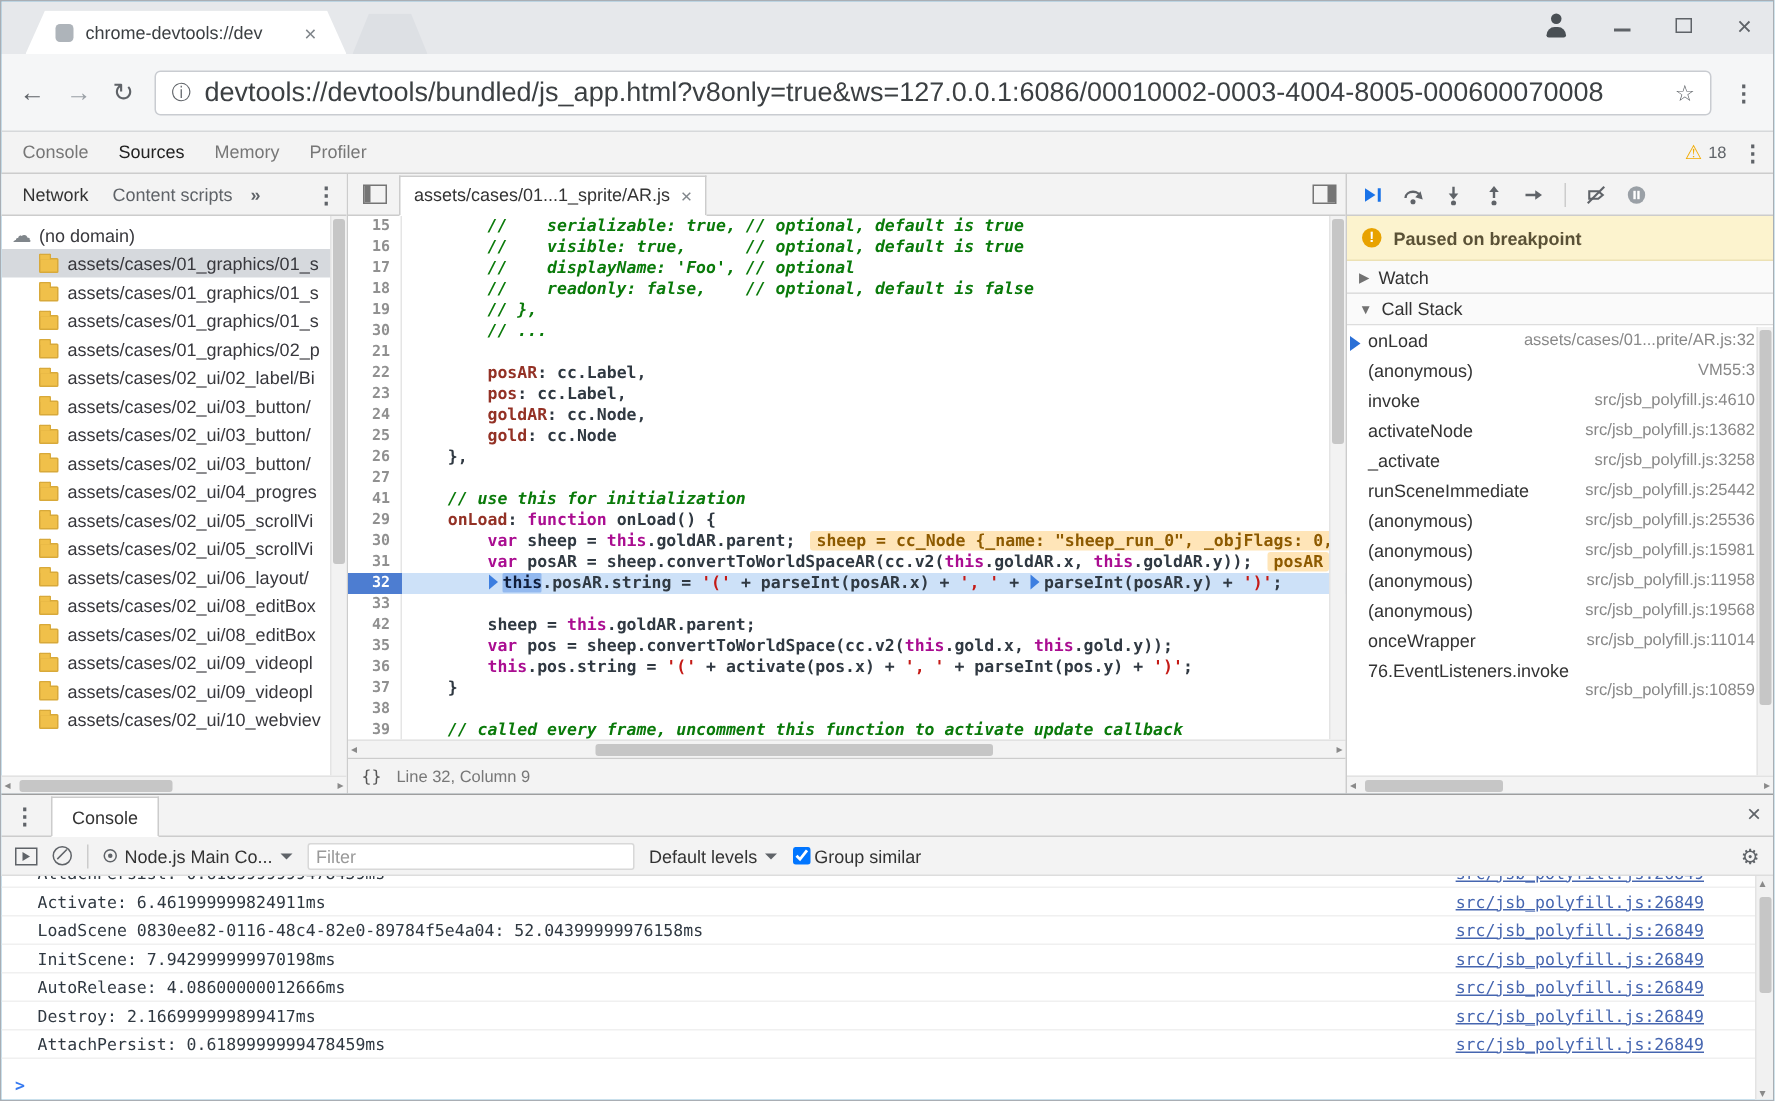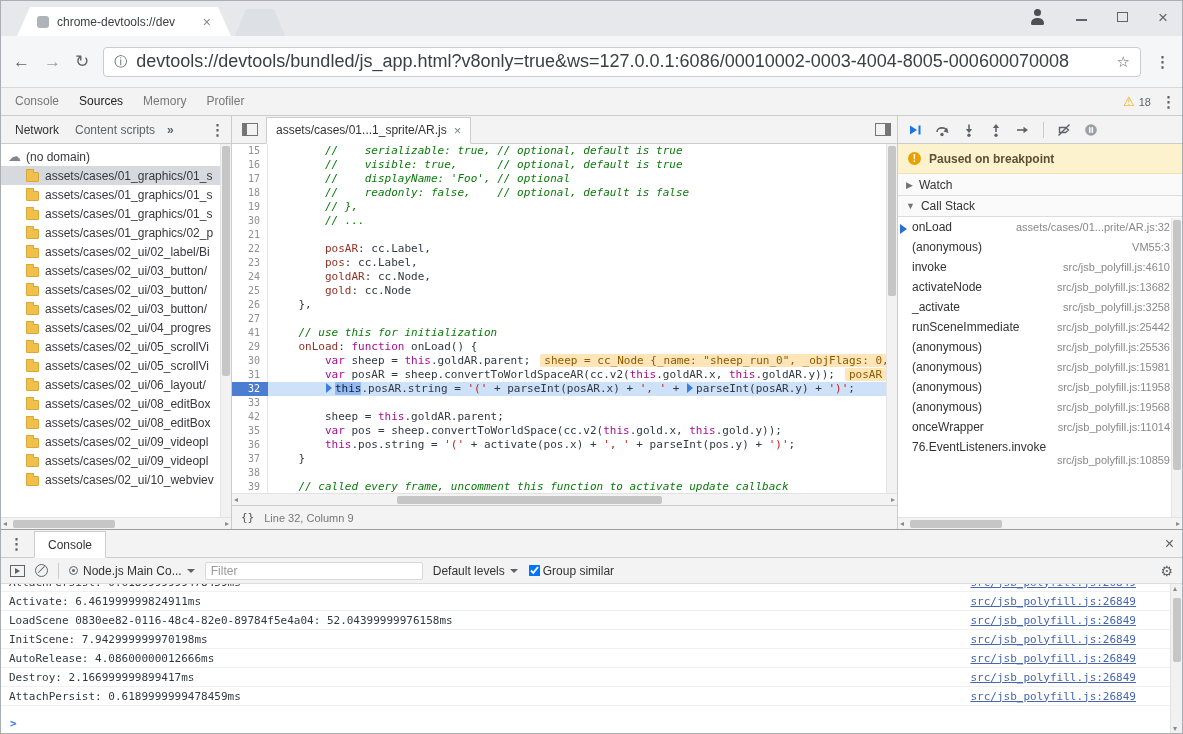--- a/index.html
+++ b/index.html
@@ -68,21 +68,21 @@
   .folder-icon::before { content:""; position:absolute; top:-4px; left:-1px; width:6px; height:3px; background:#f0c04a; border:1px solid #d8a93a; border-bottom:none; border-radius:1px 1px 0 0; }
 
   
   .editor-col { flex:1; min-width:0; display:flex; flex-direction:column; position:relative; }
   .collapse-icon, .overlay-icon { width:16px; height:13px; border:1px solid #757575; position:relative; flex:0 0 16px; }
   .collapse-icon { margin:0 8px 0 4px; }
   .collapse-icon::before { content:""; position:absolute; left:0; top:0; bottom:0; width:4px; background:#757575; }
   .overlay-icon::before  { content:""; position:absolute; right:0; top:0; bottom:0; width:5px; background:#757575; }
   .file-tab { background:#fff; border:1px solid #ccc; border-bottom:1px solid #fff; height:27px; margin-bottom:-1px; display:flex; align-items:center; gap:7px; padding:0 9px; color:#333; }
   .tab-close.sm { font-size:13px; }
-  .code-area { flex:1; position:relative; overflow:hidden; background:#fff; }
+  .code-area { flex:1; position:relative; overflow:hidden; background:#fff;font-weight:bold; }
   .code-line { display:flex; height:14px; line-height:14px; font-family:"DejaVu Sans Mono", monospace; font-size:11px; white-space:pre; }
   .gutter { flex:0 0 36px; text-align:right; padding-right:7px; color:#909090; font-size:10px; border-right:1px solid #e5e5e5; }
   .code-text { flex:1; padding-left:4px; overflow:hidden; }
   .code-line.current .code-text { background:#cde1f8; }
   .code-line.current .gutter { background:#4d7dd1; color:#fff; border-right-color:#4d7dd1; }
   .tok-k { color:#aa0d91; }
   .tok-s { color:#c41a16; }
   .tok-c { color:#0a7a0a; font-style:italic; }
   .tok-pr { color:#933125; }
   .tok-sel { background:#93b9ef; color:#101d3a; border-radius:1px; }
@@ -143,21 +143,21 @@
   .ctx-select, .levels-select { display:flex; align-items:center; gap:5px; color:#333; }
   .target-icon { width:9px; height:9px; border:1.3px solid #5f6368; border-radius:50%; position:relative; }
   .target-icon::before { content:""; position:absolute; left:2px; top:2px; width:3px; height:3px; border-radius:50%; background:#5f6368; }
   .caret { width:0; height:0; border-left:4px solid transparent; border-right:4px solid transparent; border-top:4px solid #5f6368; }
   .filter-input { width:218px; height:18px; border:1px solid #d8d8d8; border-radius:2px; font-family:"Liberation Sans",sans-serif; font-size:12px; padding:0 5px; color:#333; background:#fff; }
   .filter-input::placeholder { color:#9a9a9a; }
   .group-similar { display:flex; align-items:center; gap:2px; color:#333; }
   .group-similar input { margin:0; transform:scale(0.9); }
   .gear-icon { font-size:14px; color:#5f6368; }
   .console-logs { flex:1; overflow:hidden; font-family:"DejaVu Sans Mono", monospace; font-size:11px; }
-  .log-row { display:flex; align-items:center; min-height:19px; border-bottom:1px solid #f0f0f0; padding:0 46px 0 8px; }
+  .log-row { display:flex; align-items:center; min-height:19px; border-bottom:1px solid #f0f0f0; padding:0 46px 0 24px; }
   .log-row.clipped { margin-top:-11px; }
   .log-text { color:#303942; white-space:pre; overflow:hidden; margin-right:auto; }
   .log-link { color:#4666b0; text-decoration:underline; margin-left:18px; white-space:nowrap; }
   .console-prompt { display:flex; align-items:center; height:20px; padding-left:9px; font-family:"DejaVu Sans Mono", monospace; font-size:11px; }
   .prompt-chevron { color:#3679f0; font-weight:bold; }
 </style>
 </head>
 <body>
 
 <div class="window">

